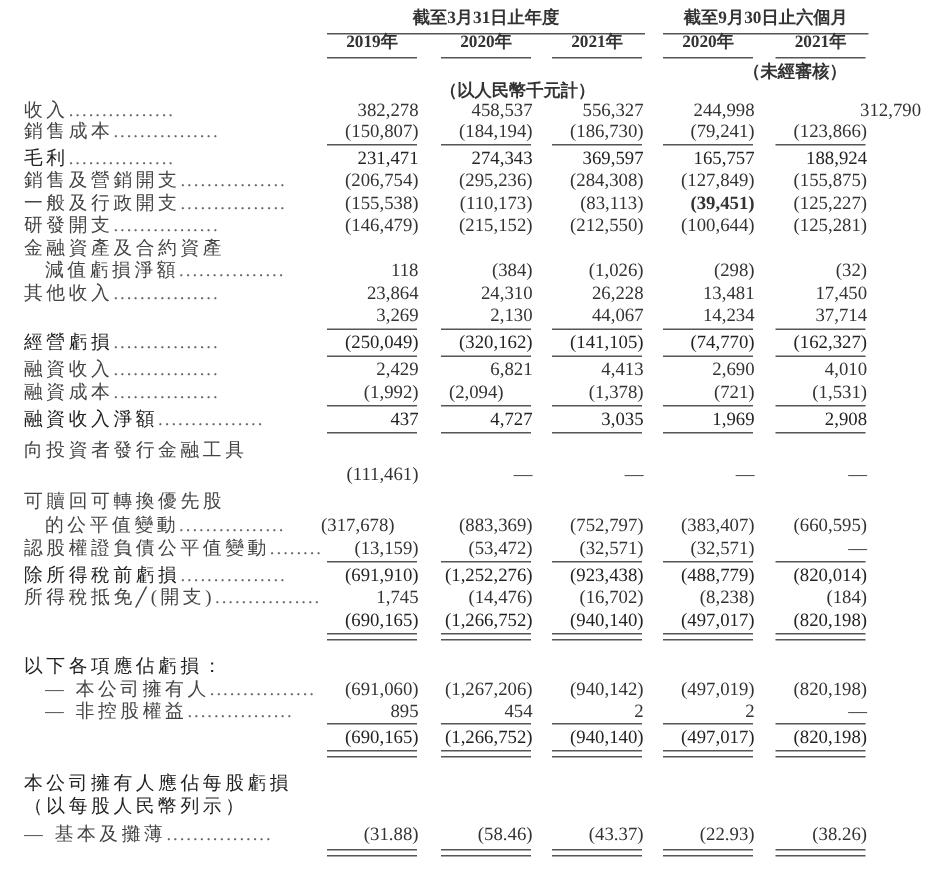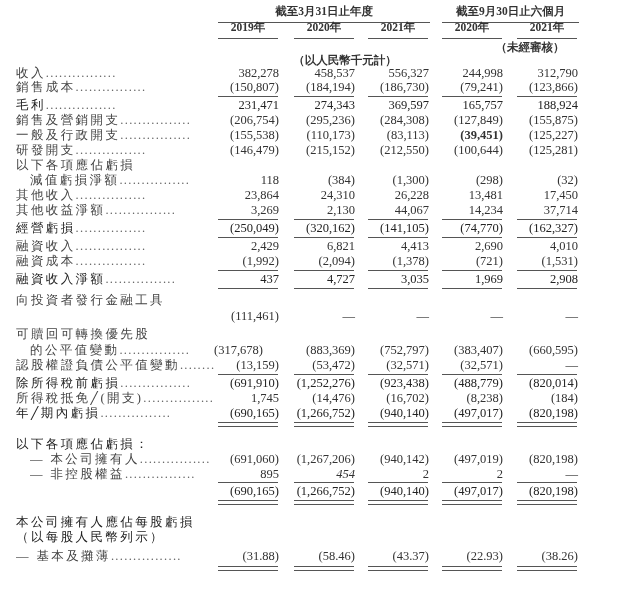--- a/index.html
+++ b/index.html
@@ -50,21 +50,21 @@
 <div class="unaudited" style="left:480px; width:100px;">（未經審核）</div>
 <div class="units">（以人民幣千元計）</div>
 
 <div id="rows">
     <div class="row" style="top: 66px;">
       <div class="lbl"><span>收入</span><span class="dots">................</span></div>
       <div class="val" style="left: 204px; width: 75px;">382,278</div>
       <div class="val" style="left: 280px; width: 75px;">458,537</div>
       <div class="val" style="left: 354px; width: 75px;">556,327</div>
       <div class="val" style="left: 428px; width: 75px;">244,998</div>
-      <div class="val" style="left: 503px; width: 75px;">312,790</div>
+      <div class="val" style="left: 503px; width: 75px; padding-left: 36px;">312,790</div>
     </div>
     <div class="row" style="top: 80px;">
       <div class="lbl"><span>銷售成本</span><span class="dots">................</span></div>
       <div class="val" style="left: 204px; width: 75px;">(150,807)</div>
       <div class="val" style="left: 280px; width: 75px;">(184,194)</div>
       <div class="val" style="left: 354px; width: 75px;">(186,730)</div>
       <div class="val" style="left: 428px; width: 75px;">(79,241)</div>
       <div class="val" style="left: 503px; width: 75px;">(123,866)</div>
     </div>
     <div class="row bold" style="top: 98px;">
@@ -93,45 +93,44 @@
     </div>
     <div class="row" style="top: 143px;">
       <div class="lbl"><span>研發開支</span><span class="dots">................</span></div>
       <div class="val" style="left: 204px; width: 75px;">(146,479)</div>
       <div class="val" style="left: 280px; width: 75px;">(215,152)</div>
       <div class="val" style="left: 354px; width: 75px;">(212,550)</div>
       <div class="val" style="left: 428px; width: 75px;">(100,644)</div>
       <div class="val" style="left: 503px; width: 75px;">(125,281)</div>
     </div>
     <div class="row" style="top: 158px;">
-      <div class="lbl"><span>以下各項應佔虧損</span></div>
+      <div class="lbl"><span>金融資產及合約資產</span></div>
       <div class="val" style="left: 204px; width: 75px;"></div>
       <div class="val" style="left: 280px; width: 75px;"></div>
       <div class="val" style="left: 354px; width: 75px;"></div>
       <div class="val" style="left: 428px; width: 75px;"></div>
       <div class="val" style="left: 503px; width: 75px;"></div>
     </div>
     <div class="row" style="top: 173px;">
       <div class="lbl indent"><span>減值虧損淨額</span><span class="dots">................</span></div>
       <div class="val" style="left: 204px; width: 75px;">118</div>
       <div class="val" style="left: 280px; width: 75px;">(384)</div>
-      <div class="val" style="left: 354px; width: 75px;">(1,300)</div>
+      <div class="val" style="left: 354px; width: 75px;">(1,026)</div>
       <div class="val" style="left: 428px; width: 75px;">(298)</div>
       <div class="val" style="left: 503px; width: 75px;">(32)</div>
     </div>
     <div class="row" style="top: 188px;">
       <div class="lbl"><span>其他收入</span><span class="dots">................</span></div>
       <div class="val" style="left: 204px; width: 75px;">23,864</div>
       <div class="val" style="left: 280px; width: 75px;">24,310</div>
       <div class="val" style="left: 354px; width: 75px;">26,228</div>
       <div class="val" style="left: 428px; width: 75px;">13,481</div>
       <div class="val" style="left: 503px; width: 75px;">17,450</div>
     </div>
     <div class="row" style="top: 203px;">
-      <div class="lbl"><span>其他收益淨額</span><span class="dots">................</span></div>
       <div class="val" style="left: 204px; width: 75px;">3,269</div>
       <div class="val" style="left: 280px; width: 75px;">2,130</div>
       <div class="val" style="left: 354px; width: 75px;">44,067</div>
       <div class="val" style="left: 428px; width: 75px;">14,234</div>
       <div class="val" style="left: 503px; width: 75px;">37,714</div>
     </div>
     <div class="row bold" style="top: 221px;">
       <div class="lbl"><span>經營虧損</span><span class="dots">................</span></div>
       <div class="val" style="left: 204px; width: 75px;">(250,049)</div>
       <div class="val" style="left: 280px; width: 75px;">(320,162)</div>
@@ -143,21 +142,21 @@
       <div class="lbl"><span>融資收入</span><span class="dots">................</span></div>
       <div class="val" style="left: 204px; width: 75px;">2,429</div>
       <div class="val" style="left: 280px; width: 75px;">6,821</div>
       <div class="val" style="left: 354px; width: 75px;">4,413</div>
       <div class="val" style="left: 428px; width: 75px;">2,690</div>
       <div class="val" style="left: 503px; width: 75px;">4,010</div>
     </div>
     <div class="row" style="top: 254px;">
       <div class="lbl"><span>融資成本</span><span class="dots">................</span></div>
       <div class="val" style="left: 204px; width: 75px; font-family: Liberation Serif, serif;">(1,992)</div>
-      <div class="val" style="left: 280px; width: 75px;">(2,094)</div>
+      <div class="val" style="left: 280px; width: 75px; text-align: center;">(2,094)</div>
       <div class="val" style="left: 354px; width: 75px;">(1,378)</div>
       <div class="val" style="left: 428px; width: 75px;">(721)</div>
       <div class="val" style="left: 503px; width: 75px;">(1,531)</div>
     </div>
     <div class="row bold" style="top: 272px;">
       <div class="lbl"><span>融資收入淨額</span><span class="dots">................</span></div>
       <div class="val" style="left: 204px; width: 75px;">437</div>
       <div class="val" style="left: 280px; width: 75px;">4,727</div>
       <div class="val" style="left: 354px; width: 75px;">3,035</div>
       <div class="val" style="left: 428px; width: 75px;">1,969</div>
@@ -212,21 +211,20 @@
     </div>
     <div class="row" style="top: 391px;">
       <div class="lbl"><span>所得稅抵免╱(開支)</span><span class="dots">................</span></div>
       <div class="val" style="left: 204px; width: 75px;">1,745</div>
       <div class="val" style="left: 280px; width: 75px;">(14,476)</div>
       <div class="val" style="left: 354px; width: 75px;">(16,702)</div>
       <div class="val" style="left: 428px; width: 75px;">(8,238)</div>
       <div class="val" style="left: 503px; width: 75px;">(184)</div>
     </div>
     <div class="row bold" style="top: 406px;">
-      <div class="lbl"><span>年╱期內虧損</span><span class="dots">................</span></div>
       <div class="val" style="left: 204px; width: 75px;">(690,165)</div>
       <div class="val" style="left: 280px; width: 75px;">(1,266,752)</div>
       <div class="val" style="left: 354px; width: 75px;">(940,140)</div>
       <div class="val" style="left: 428px; width: 75px;">(497,017)</div>
       <div class="val" style="left: 503px; width: 75px;">(820,198)</div>
     </div>
     <div class="row bold" style="top: 437px;">
       <div class="lbl"><span>以下各項應佔虧損：</span></div>
       <div class="val" style="left: 204px; width: 75px;"></div>
       <div class="val" style="left: 280px; width: 75px;"></div>
@@ -238,21 +236,21 @@
       <div class="lbl indent"><span>— 本公司擁有人</span><span class="dots">................</span></div>
       <div class="val" style="left: 204px; width: 75px;">(691,060)</div>
       <div class="val" style="left: 280px; width: 75px;">(1,267,206)</div>
       <div class="val" style="left: 354px; width: 75px;">(940,142)</div>
       <div class="val" style="left: 428px; width: 75px;">(497,019)</div>
       <div class="val" style="left: 503px; width: 75px;">(820,198)</div>
     </div>
     <div class="row" style="top: 467px;">
       <div class="lbl indent"><span>— 非控股權益</span><span class="dots">................</span></div>
       <div class="val" style="left: 204px; width: 75px;">895</div>
-      <div class="val" style="left: 280px; width: 75px; font-style: italic;">454</div>
+      <div class="val" style="left: 280px; width: 75px;">454</div>
       <div class="val" style="left: 354px; width: 75px;">2</div>
       <div class="val" style="left: 428px; width: 75px;">2</div>
       <div class="val" style="left: 503px; width: 75px;">—</div>
     </div>
     <div class="row bold" style="top: 484px;">
       <div class="lbl"><span></span></div>
       <div class="val" style="left: 204px; width: 75px;">(690,165)</div>
       <div class="val" style="left: 280px; width: 75px;">(1,266,752)</div>
       <div class="val" style="left: 354px; width: 75px;">(940,140)</div>
       <div class="val" style="left: 428px; width: 75px;">(497,017)</div>

